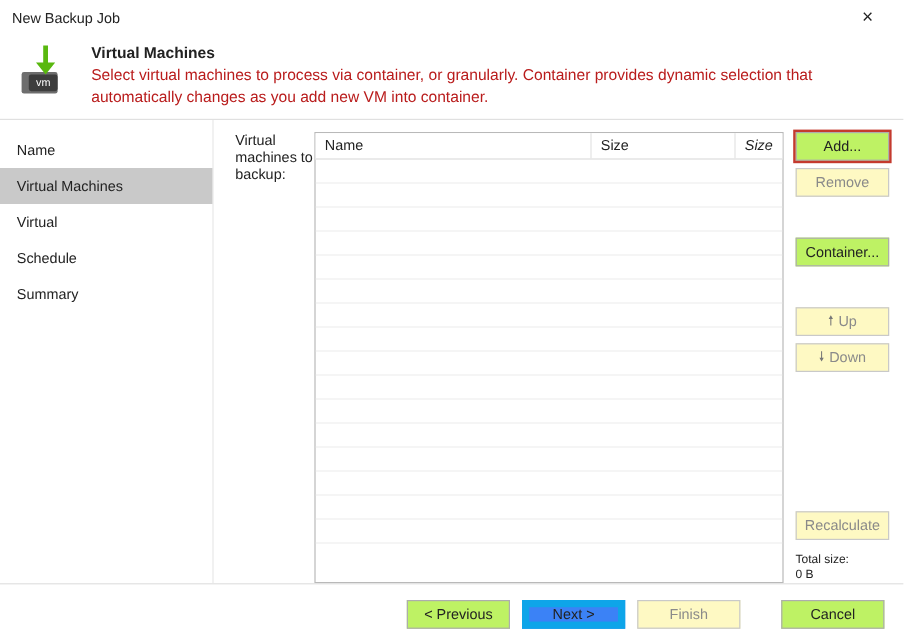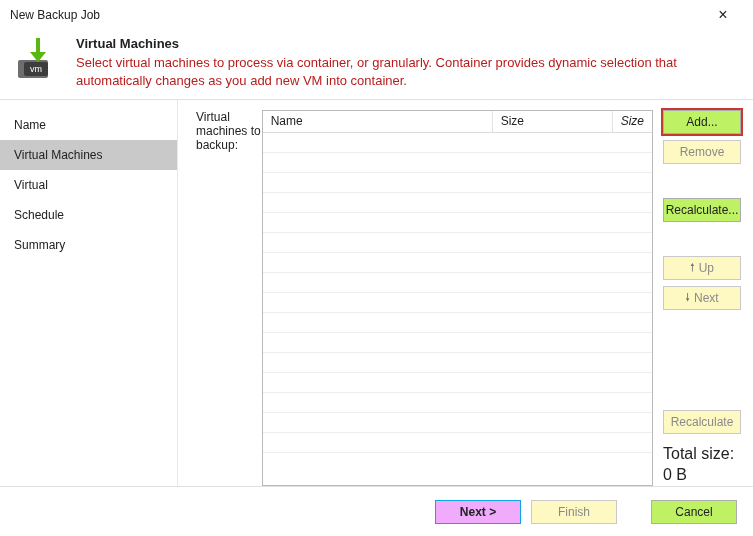--- a/index.html
+++ b/index.html
@@ -37,27 +37,27 @@
   .grid-row { height: 20px; border-bottom: 1px solid #eeeeee; }
 
   .actions { width: 78px; display: flex; flex-direction: column; gap: 6px; }
   .btn { height: 24px; border: 1px solid #adadad; background: #bef264; font-size: 12px; cursor: default; display:flex; align-items:center; justify-content:center; gap:4px; }
   .btn.disabled { color: #8a8a8a; background:#fef9c3; border-color:#c9c9c9; }
   .btn.highlight { outline: 2px solid #c43a2e; outline-offset: 0; }
   .spacer { height: 22px; }
   .spacer-lg { flex:1; }
   .arrow { font-size: 11px; color:#777; }
 
-  .total { font-size: 16px; margin-top:4px; line-height:1.3; }
+  .total { font-size: 10px; margin-top:4px; line-height:1.3; }
   .total .val { font-weight: 400; }
 
   
   .footer { height: 50px; border-top: 1px solid #e0e0e0; display: flex; align-items: center; justify-content: flex-end; gap: 10px; padding: 0 16px; }
   .footer .btn { width: 86px; }
-  .btn.primary { border: 1px solid #0ea5e9; background:#f0abfc;font-weight:bold; }
+  .btn.primary { border: 6px solid #0ea5e9; background:#3b82f6; }
 </style>
 </head>
 <body>
 
 <div class="window">
   <div class="titlebar">
     <span class="title">New Backup Job</span>
     <span class="close">×</span>
   </div>
 
@@ -111,41 +111,42 @@
             <div class="grid-row"></div>
             <div class="grid-row"></div>
             <div class="grid-row"></div>
           </div>
         </div>
 
         <div class="actions">
           <div class="btn highlight">Add...</div>
           <div class="btn disabled">Remove</div>
           <div class="spacer"></div>
-          <div class="btn">Recalculate...</div>
+          <div class="btn">Container...</div>
           <div class="spacer"></div>
           <div class="btn disabled">
             <span class="arrow">🠕</span>
             <span>Up</span>
           </div>
           <div class="btn disabled">
             <span class="arrow">🠗</span>
-            <span>Next</span>
+            <span>Down</span>
           </div>
           <div class="spacer-lg"></div>
           <div class="btn disabled">Recalculate</div>
           <div class="total">
             <div>Total size:</div>
             <div class="val">0 B</div>
           </div>
         </div>
       </div>
       <div style="height:10px"></div>
     </div>
   </div>
 
   <div class="footer">
+    <div class="btn">&lt; Previous</div>
     <div class="btn primary">Next &gt;</div>
     <div class="btn disabled">Finish</div>
     <div style="width:14px"></div>
     <div class="btn">Cancel</div>
   </div>
 </div>
 
 </body></html>

